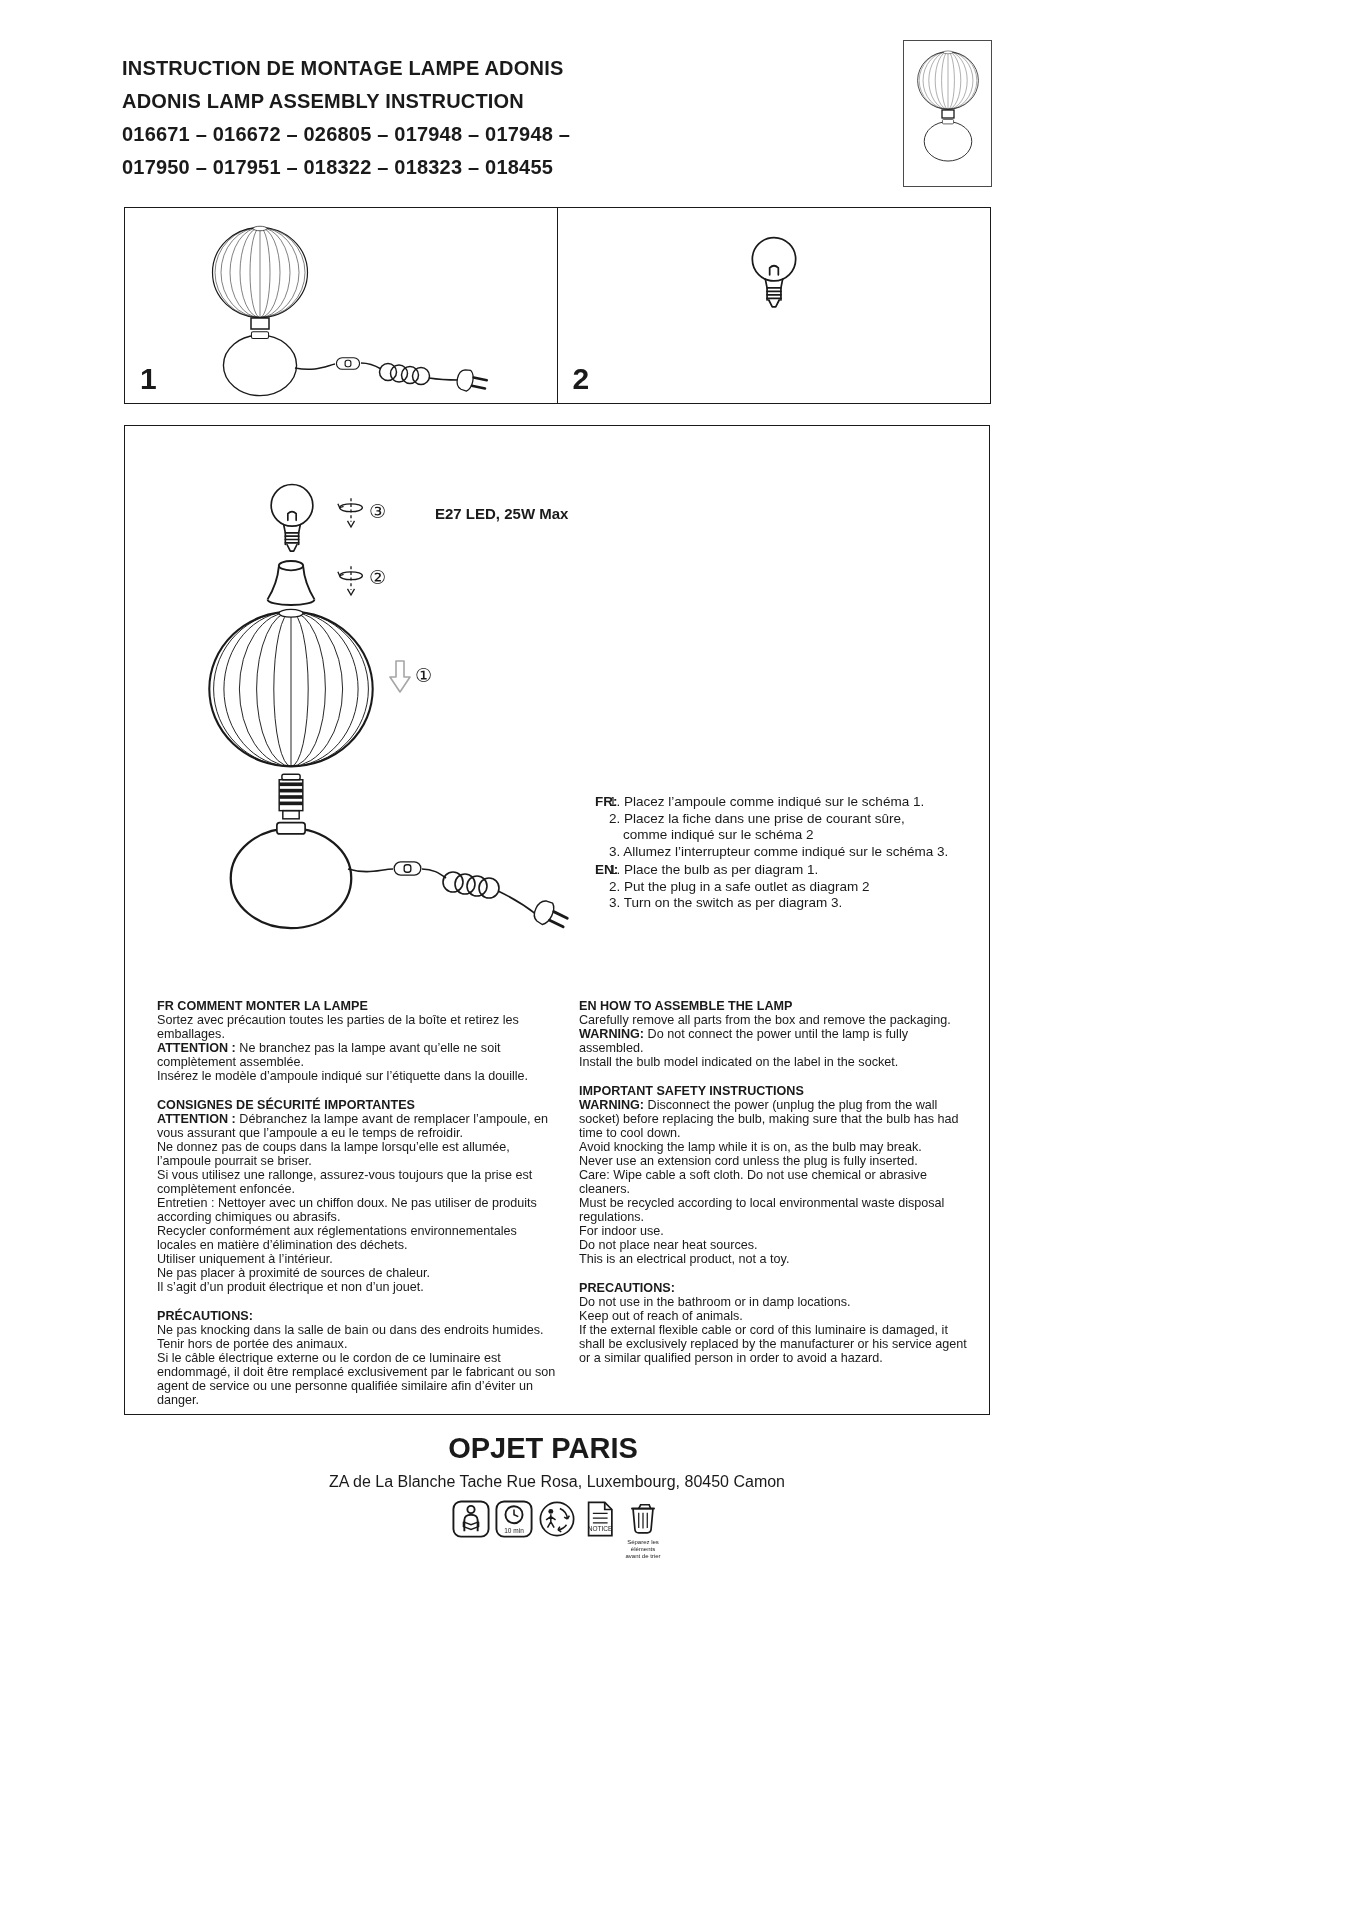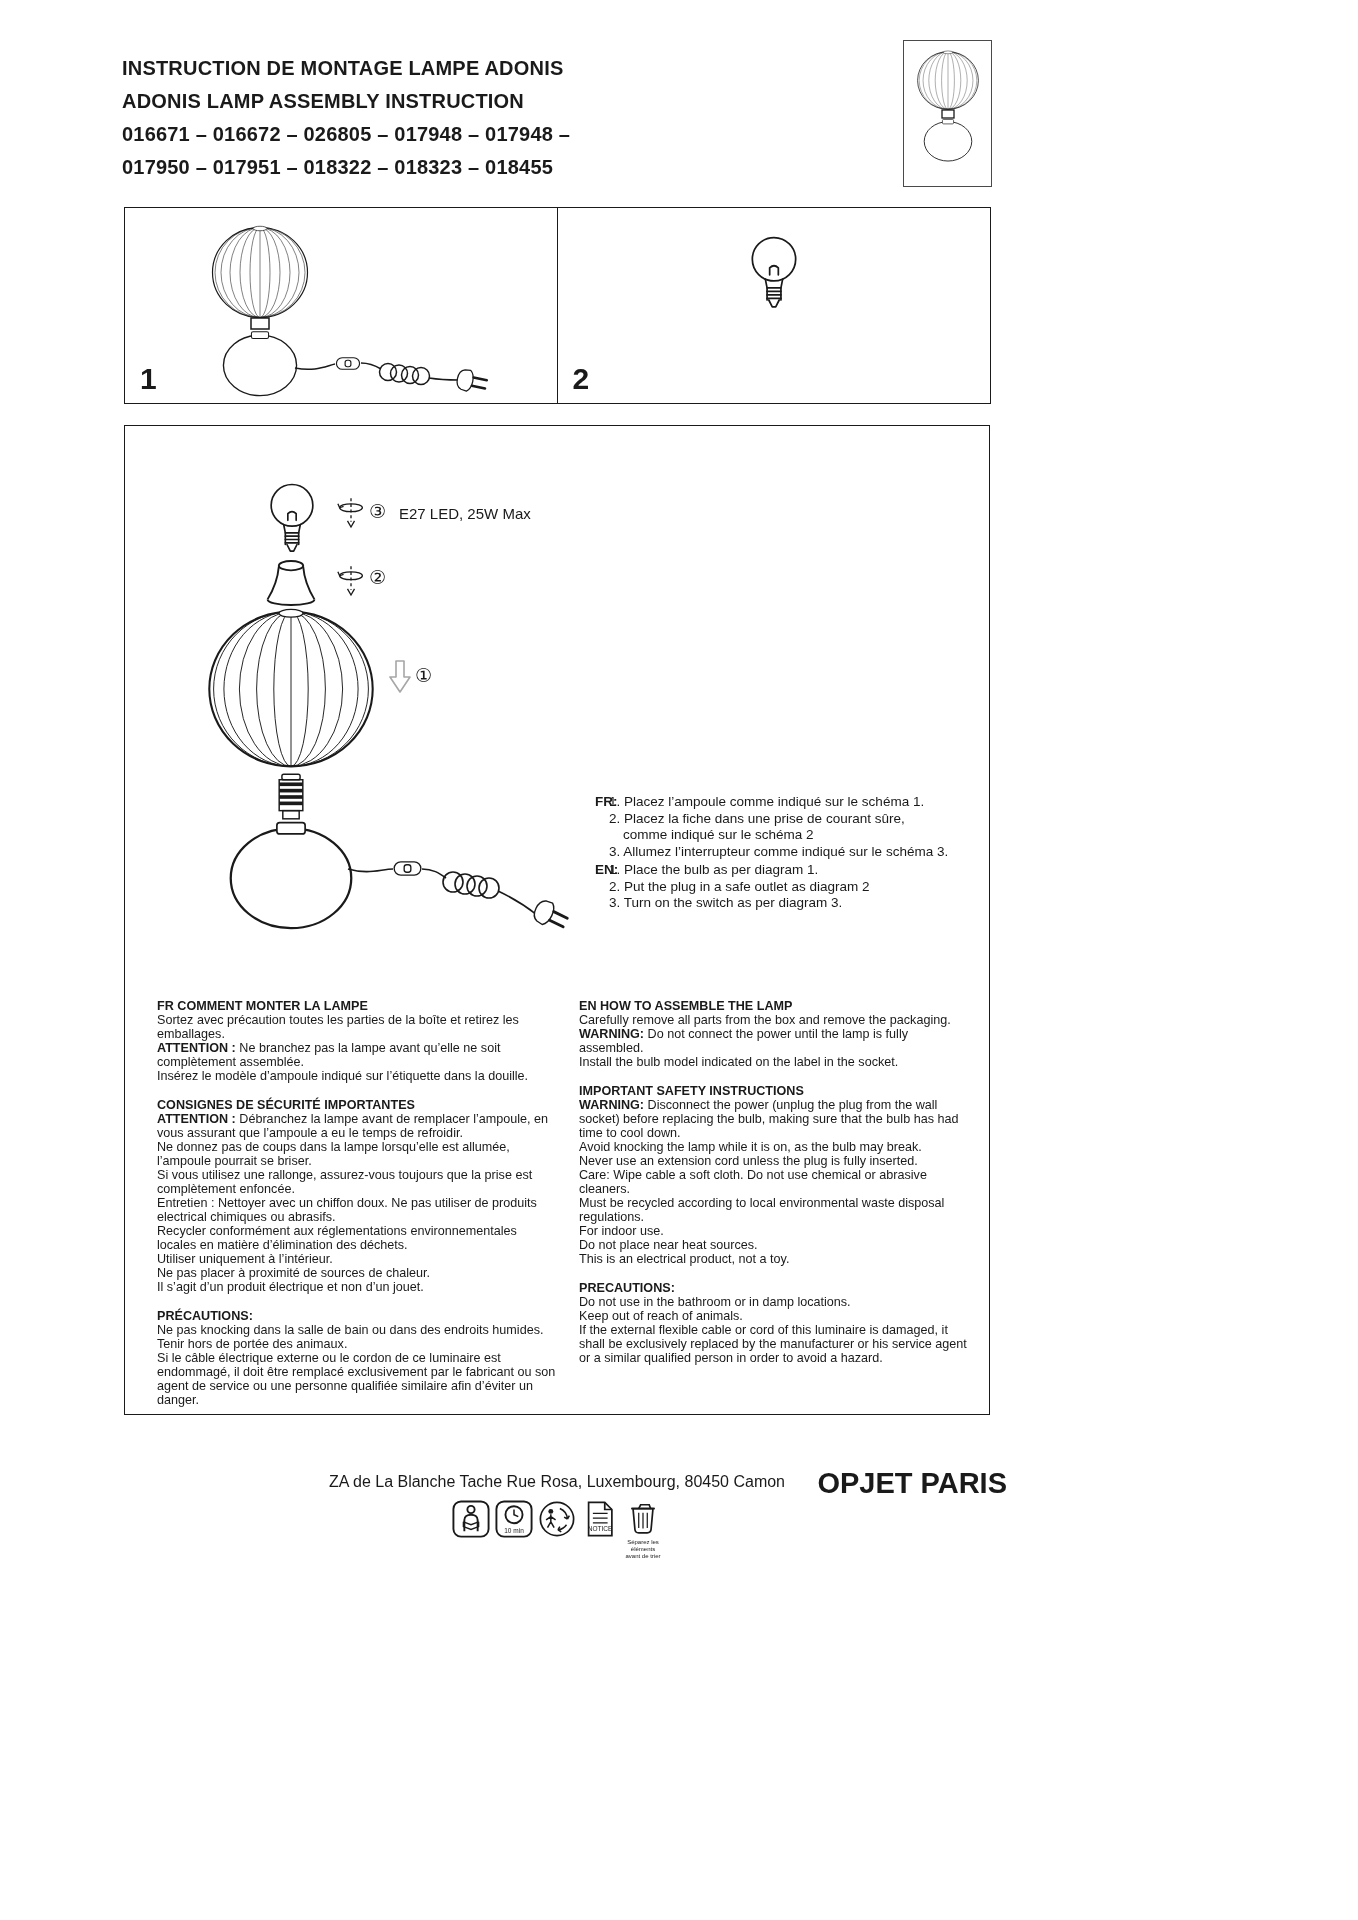--- a/index.html
+++ b/index.html
@@ -19,35 +19,35 @@
   .box-number { position:absolute; left:15px; bottom:7px; font-weight:bold; font-size:30px; }
 
   
   .assembly-box { position:absolute; left:124px; top:425px; width:866px; height:990px; border:1.5px solid #1a1a1a; }
   .abs { position:absolute; }
 
   svg { color:#1a1a1a; display:block; }
   .gray-arrow { color:#a6a6a6; }
 
   .callout { font-family:"DejaVu Sans","Liberation Sans",sans-serif; font-size:19px; line-height:19px; }
-  .bulb-spec { font-weight:normal; font-size:15px; }
+  .bulb-spec { font-weight:bold; font-size:15px;margin-left:36px; }
 
   .steps { font-size:13.5px; line-height:16.5px; }
   .steps-label { display:inline-block; width:30px; font-weight:bold;padding-left:16px; }
   .step-cont { padding-left:30px; }
   .step-cont2 { padding-left:44px; }
 
   .col { font-size:12.6px; line-height:14px; }
   .col section { margin:0 0 15px 0; }
   .col h3 { margin:0; font-size:inherit; font-weight:bold; }
   .col p { margin:0; }
   .col b { font-weight:bold; }
 
   
-  .footer-brand { position:absolute; left:141px; top:1432px; width:866px; text-align:right; font-weight:bold; font-size:29px;margin-top:35px; }
+  .footer-brand { position:absolute; left:110px; top:1432px; width:866px; text-align:center; font-weight:bold; font-size:29px; }
   .footer-address { position:absolute; left:124px; top:1473px; width:866px; text-align:center; font-size:16px; }
   .footer-icons { position:absolute; left:124px; top:1500px; width:866px; display:flex; justify-content:center; align-items:flex-start; gap:5px; }
   .ficon { position:relative; width:38px; }
   .ficon svg { width:38px; height:38px; }
   .ficon-inside { position:absolute; left:0; bottom:4px; width:100%; text-align:center; font-size:6.5px; line-height:7px; }
   .ficon-caption { display:block; width:100%; text-align:center; font-size:6px; line-height:7px; margin-top:1px; }
 </style>
 </head>
 <body>
 
@@ -270,21 +270,21 @@
             <p><b>ATTENTION :</b><span> Ne branchez pas la lampe avant qu’elle ne soit complètement assemblée.</span></p>
             <p><b></b><span>Insérez le modèle d’ampoule indiqué sur l’étiquette dans la douille.</span></p>
           </div>
       </section>
       <section>
         <h3>CONSIGNES DE SÉCURITÉ IMPORTANTES</h3>
         <div>
             <p><b>ATTENTION :</b><span> Débranchez la lampe avant de remplacer l’ampoule, en vous assurant que l’ampoule a eu le temps de refroidir.</span></p>
             <p><b></b><span>Ne donnez pas de coups dans la lampe lorsqu’elle est allumée, l’ampoule pourrait se briser.</span></p>
             <p><b></b><span>Si vous utilisez une rallonge, assurez-vous toujours que la prise est complètement enfoncée.</span></p>
-            <p><b></b><span>Entretien : Nettoyer avec un chiffon doux. Ne pas utiliser de produits electrical chimiques ou abrasifs.</span></p>
+            <p><b></b><span>Entretien : Nettoyer avec un chiffon doux. Ne pas utiliser de produits according chimiques ou abrasifs.</span></p>
             <p><b></b><span>Recycler conformément aux réglementations environnementales locales en matière d’élimination des déchets.</span></p>
             <p><b></b><span>Utiliser uniquement à l’intérieur.</span></p>
             <p><b></b><span>Ne pas placer à proximité de sources de chaleur.</span></p>
             <p><b></b><span>Il s’agit d’un produit électrique et non d’un jouet.</span></p>
           </div>
       </section>
       <section>
         <h3>PRÉCAUTIONS:</h3>
         <div>
             <p><b></b><span>Ne pas knocking dans la salle de bain ou dans des endroits humides.</span></p>

